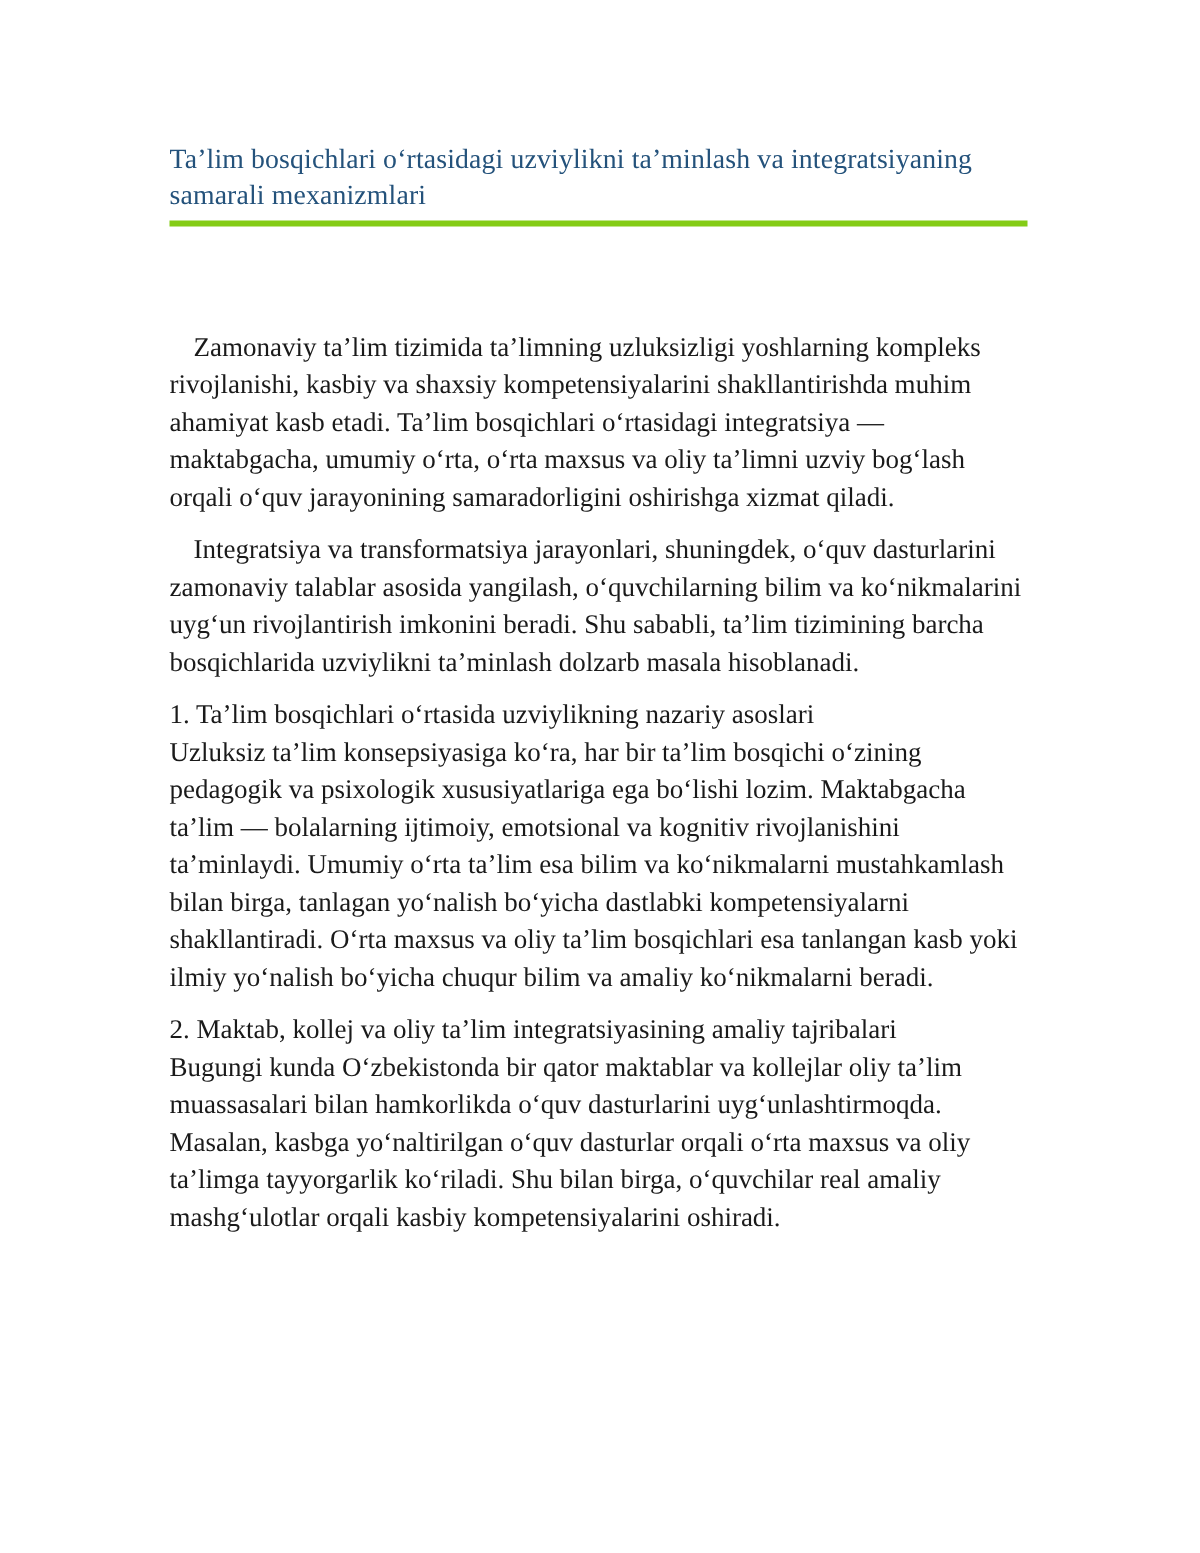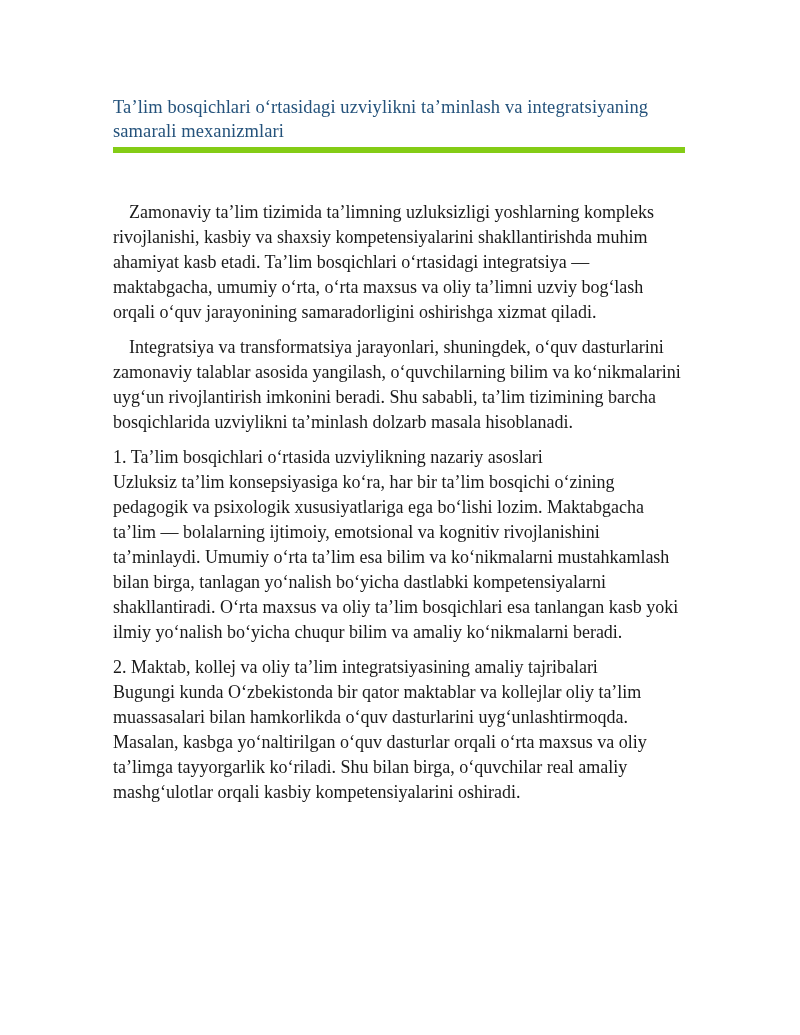--- a/index.html
+++ b/index.html
@@ -20,25 +20,25 @@
     padding: 95px 115px 0 113px;
     background: #ffffff;
   }
   .title {
     font-size: 18.5px;
     line-height: 24px;
     font-weight: 400;
     color: #24527b;
     margin: 0;
     padding-bottom: 4px;
-    border-bottom: 6px solid #84cc16;
+    border-bottom: 4px solid #84cc16;
     letter-spacing: 0.1px;
   }
   .body-text {
-    margin-top: 47px;
+    margin-top: 68px;
   }
   .para {
     font-size: 18px;
     line-height: 25px;
     color: #1a1a1a;
     margin: 0 0 10px 0;
     text-align: left;
   }
   .indent {
     text-indent: 16px;

